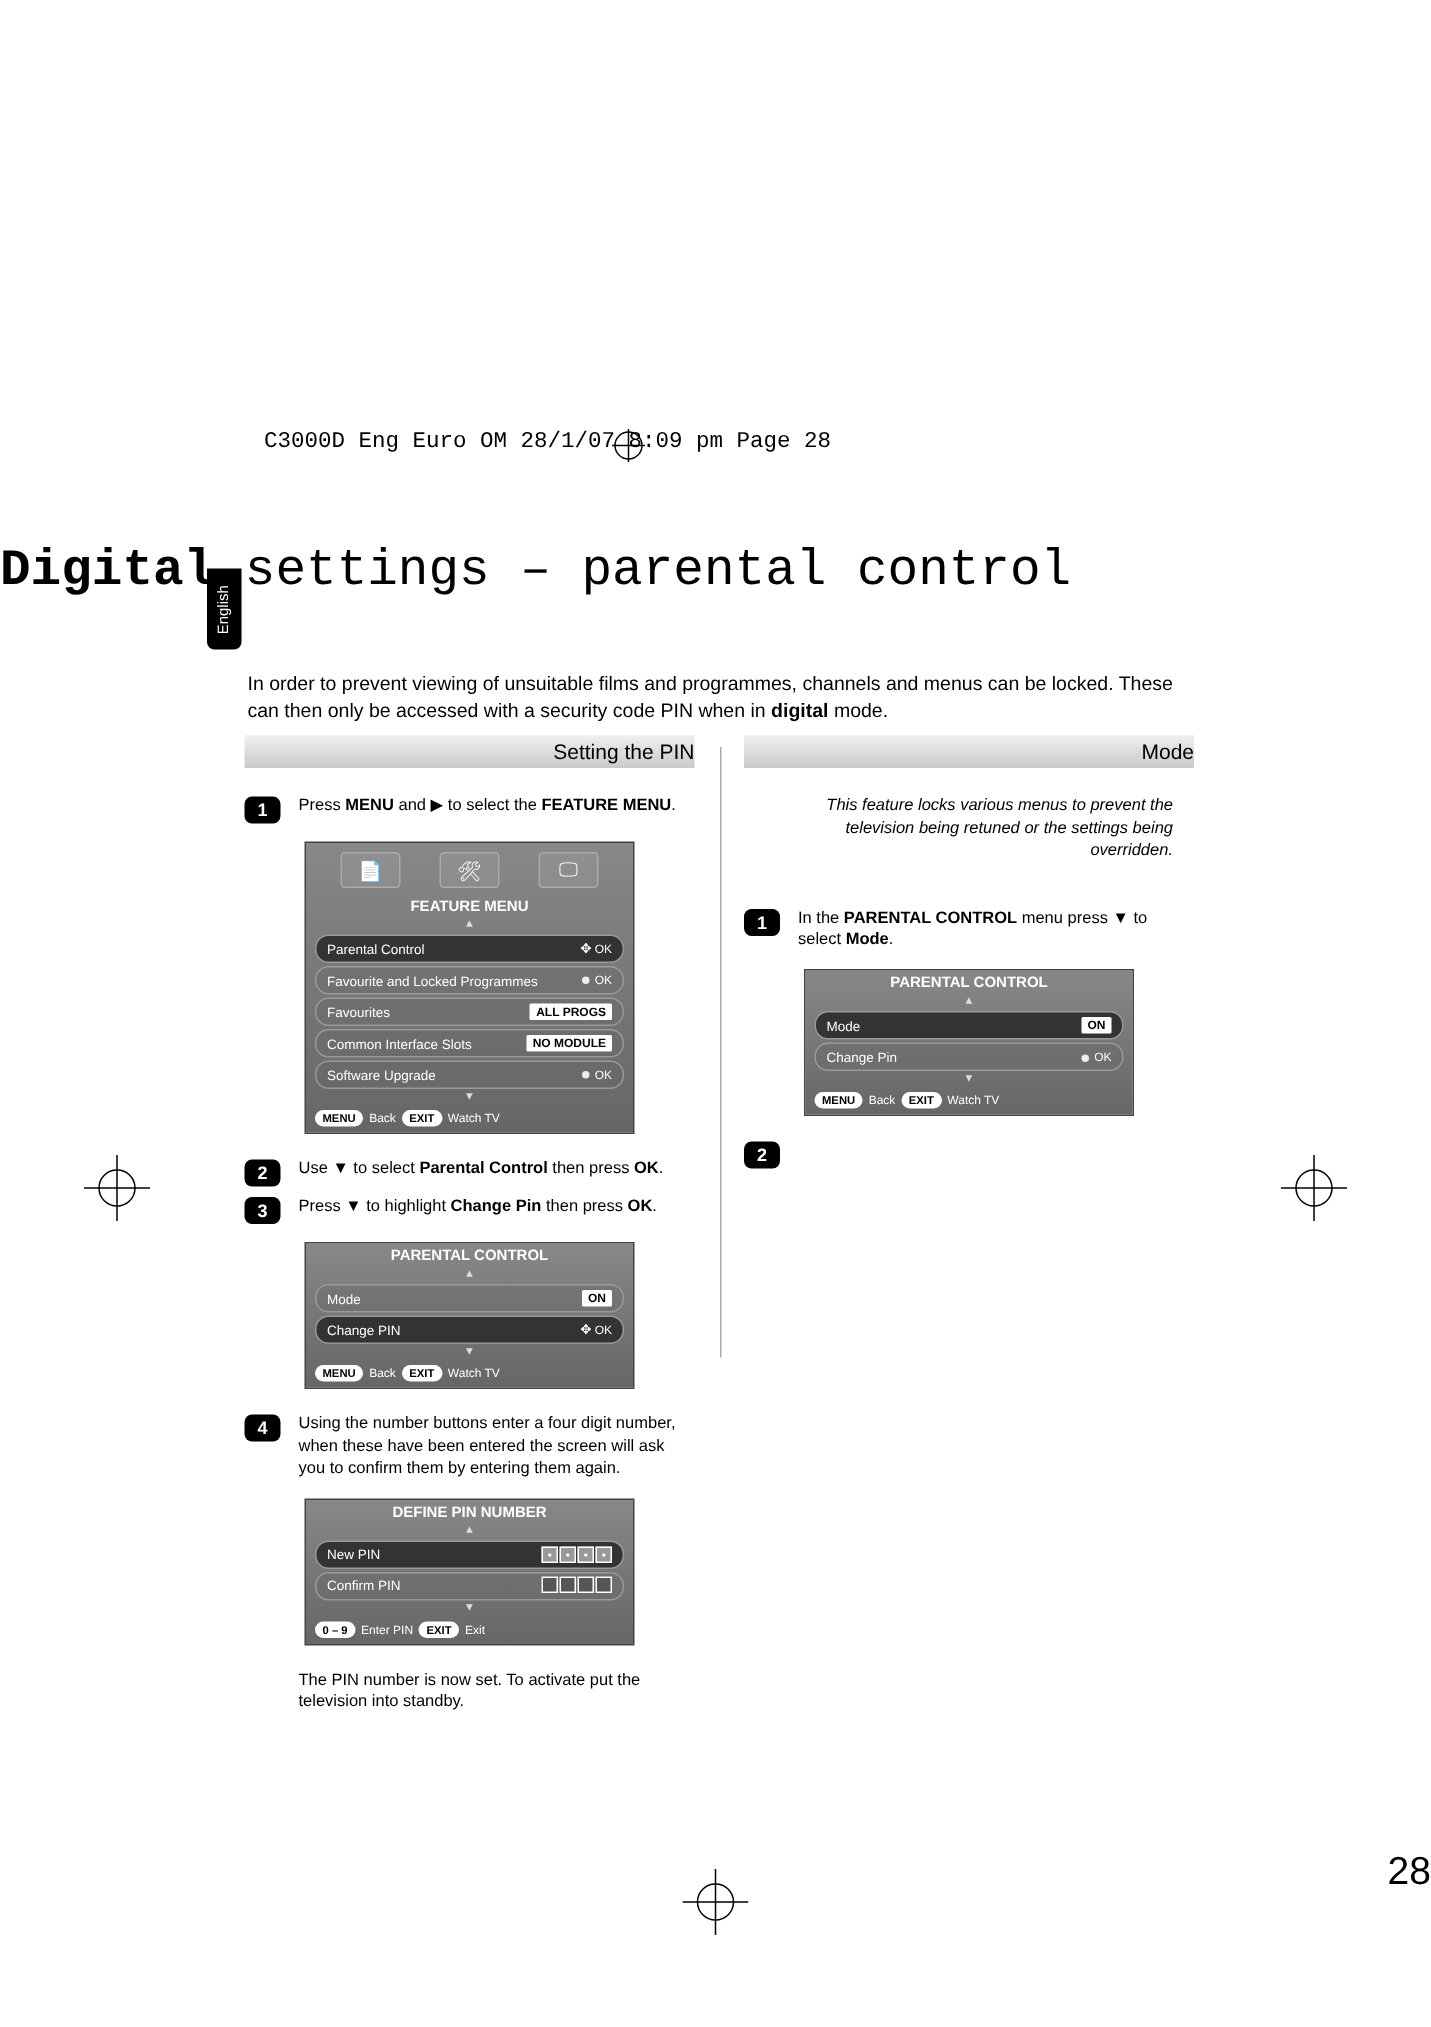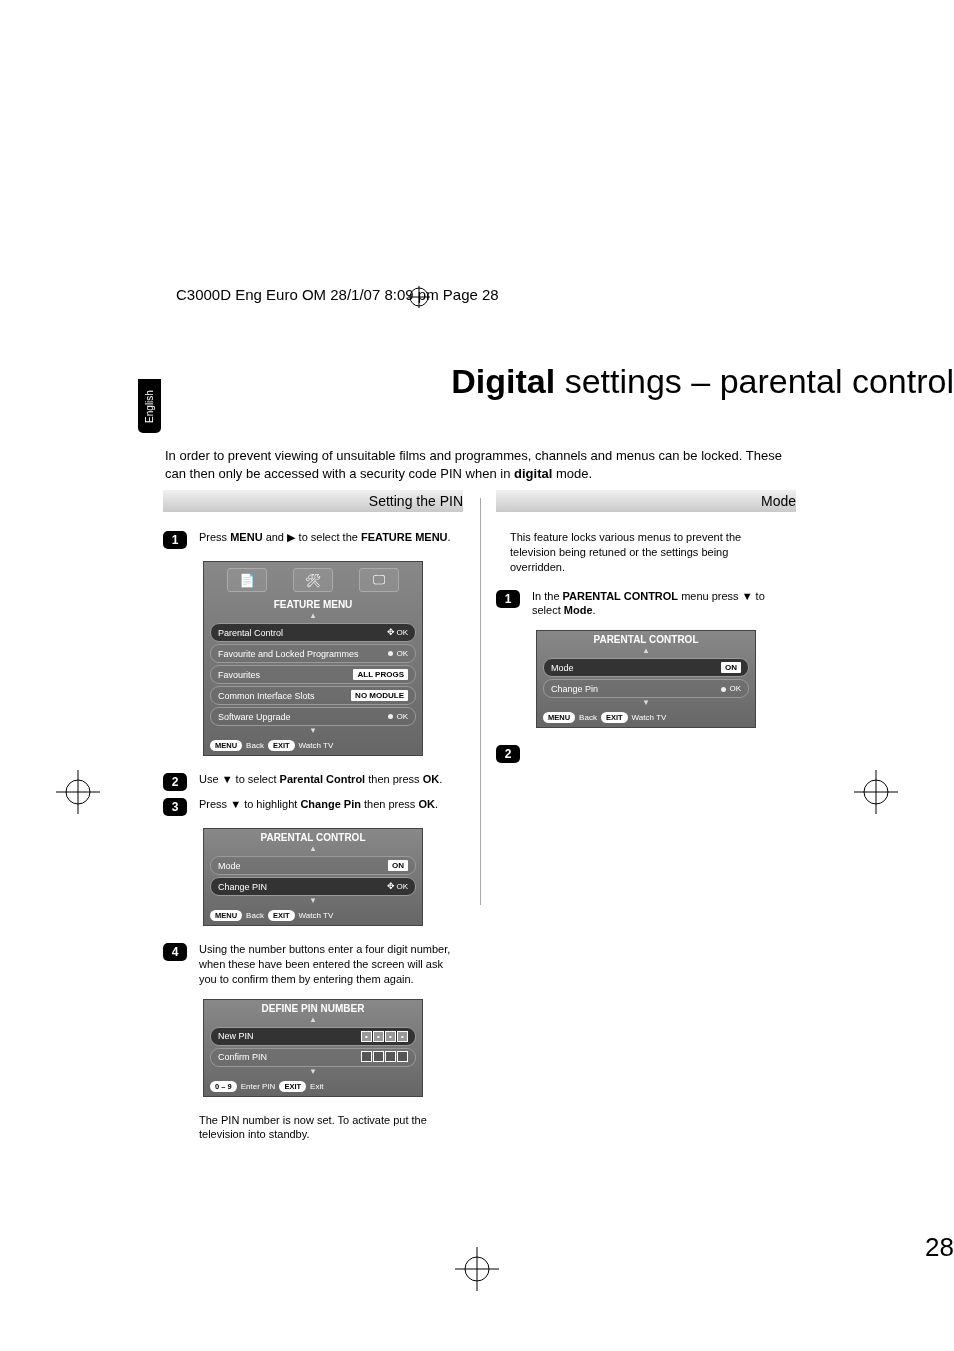--- a/index.html
+++ b/index.html
@@ -1,22 +1,22 @@
 <!DOCTYPE html>
 <html><head>
 <meta charset="utf-8">
 <style>
   body{margin:0;background:#fff;font-family:"Futura","Trebuchet MS",Arial,sans-serif;color:#000}
   .page{width:954px;height:1351px;margin:0 auto;position:relative;box-sizing:border-box}
-  .header-line{position:absolute;left:176px;top:286px;font-family:Liberation Sans, sans-serif;font-size:15px;letter-spacing:0}
+  .header-line{position:absolute;left:176px;top:286px;font-family:Liberation Mono, monospace;font-size:15px;letter-spacing:0}
   .reg-circle{position:absolute;left:408px;top:286px}
   .reg-circle svg{display:block}
   .sidebar-tab{position:absolute;left:138px;top:379px;width:23px;height:54px;background:#000;display:flex;align-items:center;justify-content:center;border-bottom-left-radius:5px;border-bottom-right-radius:5px}
   .sidebar-tab span{transform:rotate(-90deg);color:#fff;font-size:10px}
-  .title{position:absolute;left:0;right:0;top:362px;text-align:right;font-size:34px;font-weight:200;font-family:Liberation Sans, sans-serif}
+  .title{position:absolute;left:0;right:0;top:362px;text-align:left;font-size:34px;font-weight:200;font-family:Liberation Mono, monospace}
   .title b{font-weight:700}
   .intro{position:absolute;left:165px;top:447px;width:625px;font-size:13px;line-height:1.35}
   .intro b{font-weight:700}
 
   .col-left{position:absolute;left:163px;top:490px;width:300px}
   .col-right{position:absolute;left:496px;top:490px;width:300px}
   .divider{position:absolute;left:480px;top:498px;width:1px;height:407px;background:#aaa}
 
   .section-bar{height:22px;background:linear-gradient(#f0f0f0,#c9c9c9);text-align:right;font-size:14px;line-height:22px;margin-bottom:18px}
 
@@ -36,21 +36,21 @@
   .osd .val-box{background:#fff;color:#000;padding:0 4px;border-radius:1px;font-weight:700;font-size:8px;line-height:11px;margin-left:4px}
   .osd .footer{padding:4px 6px;display:flex;gap:4px;align-items:center;font-size:8px}
   .osd .footer .btn{background:#fff;color:#000;border-radius:7px;padding:0 5px;font-weight:700;font-size:7.5px;line-height:11px}
   .osd .dot{display:inline-block;width:5px;height:5px;border-radius:50%;background:#eee;margin-right:3px;vertical-align:middle}
   .osd .joy{display:inline-block;font-size:9px;margin-right:2px;line-height:1}
   .osd .pin-boxes{display:inex-flex}
   .osd .pin-boxes span{display:inline-block;width:9px;height:9px;border:1px solid #fff;margin-left:1px;background:#999;font-size:8px;line-height:9px;text-align:center;color:#fff}
   .osd .pin-boxes.open span{background:#555}
 
   .note{margin:8px 0 0 36px;font-size:11px;line-height:1.35}
-  .ital{text-align:left;font-size:11px;line-height:1.35;margin:0 14px 14px}
+  .ital{font-style:italic;text-align:right;font-size:11px;line-height:1.35;margin:0 14px 30px}
 
   .page-num{position:absolute;bottom:88px;left:0;right:0;text-align:right;font-size:26px}
 
   .reg-left{position:absolute;left:56px;top:770px}
   .reg-right{position:absolute;right:56px;top:770px}
   .reg-bottom{position:absolute;left:50%;bottom:56px;transform:translateX(-50%)}
 </style>
 </head>
 <body>
 

